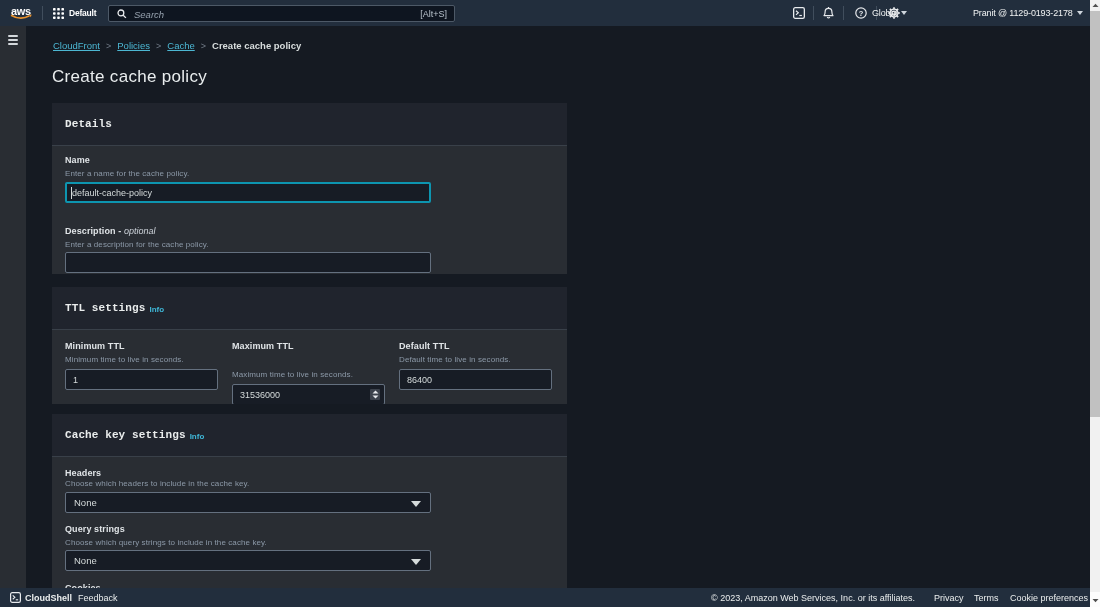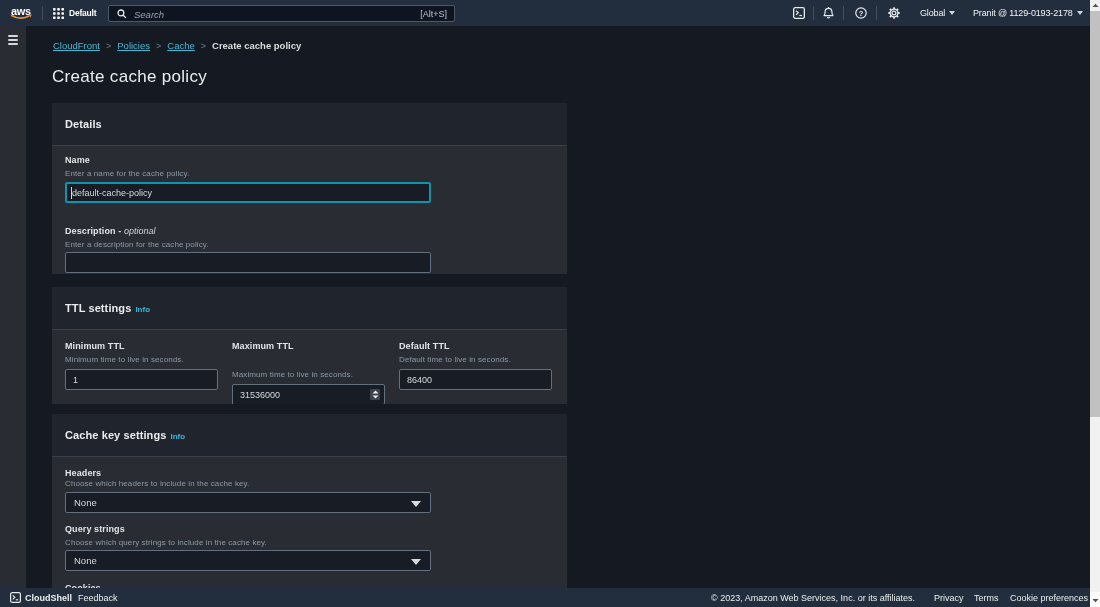--- a/index.html
+++ b/index.html
@@ -22,21 +22,21 @@
   
   #crumbs { position:absolute; left:53px; top:40px; font-size:9.5px; color:#95a0ad; }
   #crumbs a { color:#4cb7d3; text-decoration:underline; font-weight:400; }
   #crumbs .cur { color:#d8dddd; font-weight:700; }
   .chev { color:#737d89; padding:0 6px; font-size:9px; }
   
   #h1 { position:absolute; left:52px; top:67px; font-size:17px; font-weight:400; color:#e9edee; letter-spacing:0.3px; }
   
   .card { position:absolute; left:52px; width:515px; background:#292d33; overflow:hidden; }
   .card-hd { height:43px; background:#20242d; border-bottom:1px solid #394049; padding:0 13px; display:flex; align-items:center; }
-  .card-hd b { font-size:11px; font-weight:700; color:#eaeded; letter-spacing:0.1px; }
+  .card-hd b { font-size:11px; font-weight:700; color:#eaeded; letter-spacing:0.1px;font-family:Liberation Mono, monospace; }
   .info { font-size:8px; font-weight:700; color:#3fb8d8; margin-left:4px; position:relative; top:1px; }
   .card-bd { padding:0 13px; position:relative; }
   .lbl { font-size:9px; font-weight:700; color:#e0e4e7; line-height:11px; letter-spacing:0.1px; }
   .hint { font-size:8px; color:#8c99a8; line-height:10px; letter-spacing:0.1px; }
   .inp { background:#171c25; border:1px solid #64707f; border-radius:2px; color:#d5dbdb; font-size:9px; font-family:"Liberation Sans",sans-serif; padding:0 7px; height:21px; display:flex; align-items:center; }
   .sel { background:#171c25; border:1px solid #64707f; border-radius:2px; color:#d5dbdb; font-size:9.5px; height:21px; display:flex; align-items:center; padding:0 8px; position:relative; }
   .sel .sc { position:absolute; right:9px; top:7.5px; width:0; height:0; border-left:5px solid transparent; border-right:5px solid transparent; border-top:6px solid #d5dbdb; }
   
   #footer { position:absolute; left:0; top:588px; width:1090px; height:19px; background:#222e3d; color:#eaeded; font-size:9px; }
   #footer div { white-space:nowrap; }
@@ -102,21 +102,21 @@
       <line x1="6" y1="0.2" x2="6" y2="2.2"></line>
         <line x1="6" y1="9.8" x2="6" y2="11.8"></line>
       <line x1="0.2" y1="6" x2="2.2" y2="6"></line>
         <line x1="9.8" y1="6" x2="11.8" y2="6"></line>
       <line x1="1.9" y1="1.9" x2="3.3" y2="3.3"></line>
         <line x1="8.7" y1="8.7" x2="10.1" y2="10.1"></line>
       <line x1="10.1" y1="1.9" x2="8.7" y2="3.3"></line>
         <line x1="3.3" y1="8.7" x2="1.9" y2="10.1"></line>
     </g>
   </svg>
-  <div class="tb-txt abs" style="left:920px;top:8px;">Global<span class="caret"></span></div>
+  <div class="tb-txt abs" style="left:872px;top:8px;">Global<span class="caret"></span></div>
   <div class="tb-txt abs" style="left:973px;top:8px;">Pranit @ 1129-0193-2178<span class="caret"></span></div>
 </div>
 
 <div id="sidebar">
   <div class="hline" style="top:9px;"></div>
   <div class="hline" style="top:13px;"></div>
   <div class="hline" style="top:17px;"></div>
 </div>
 
 <div id="crumbs">

